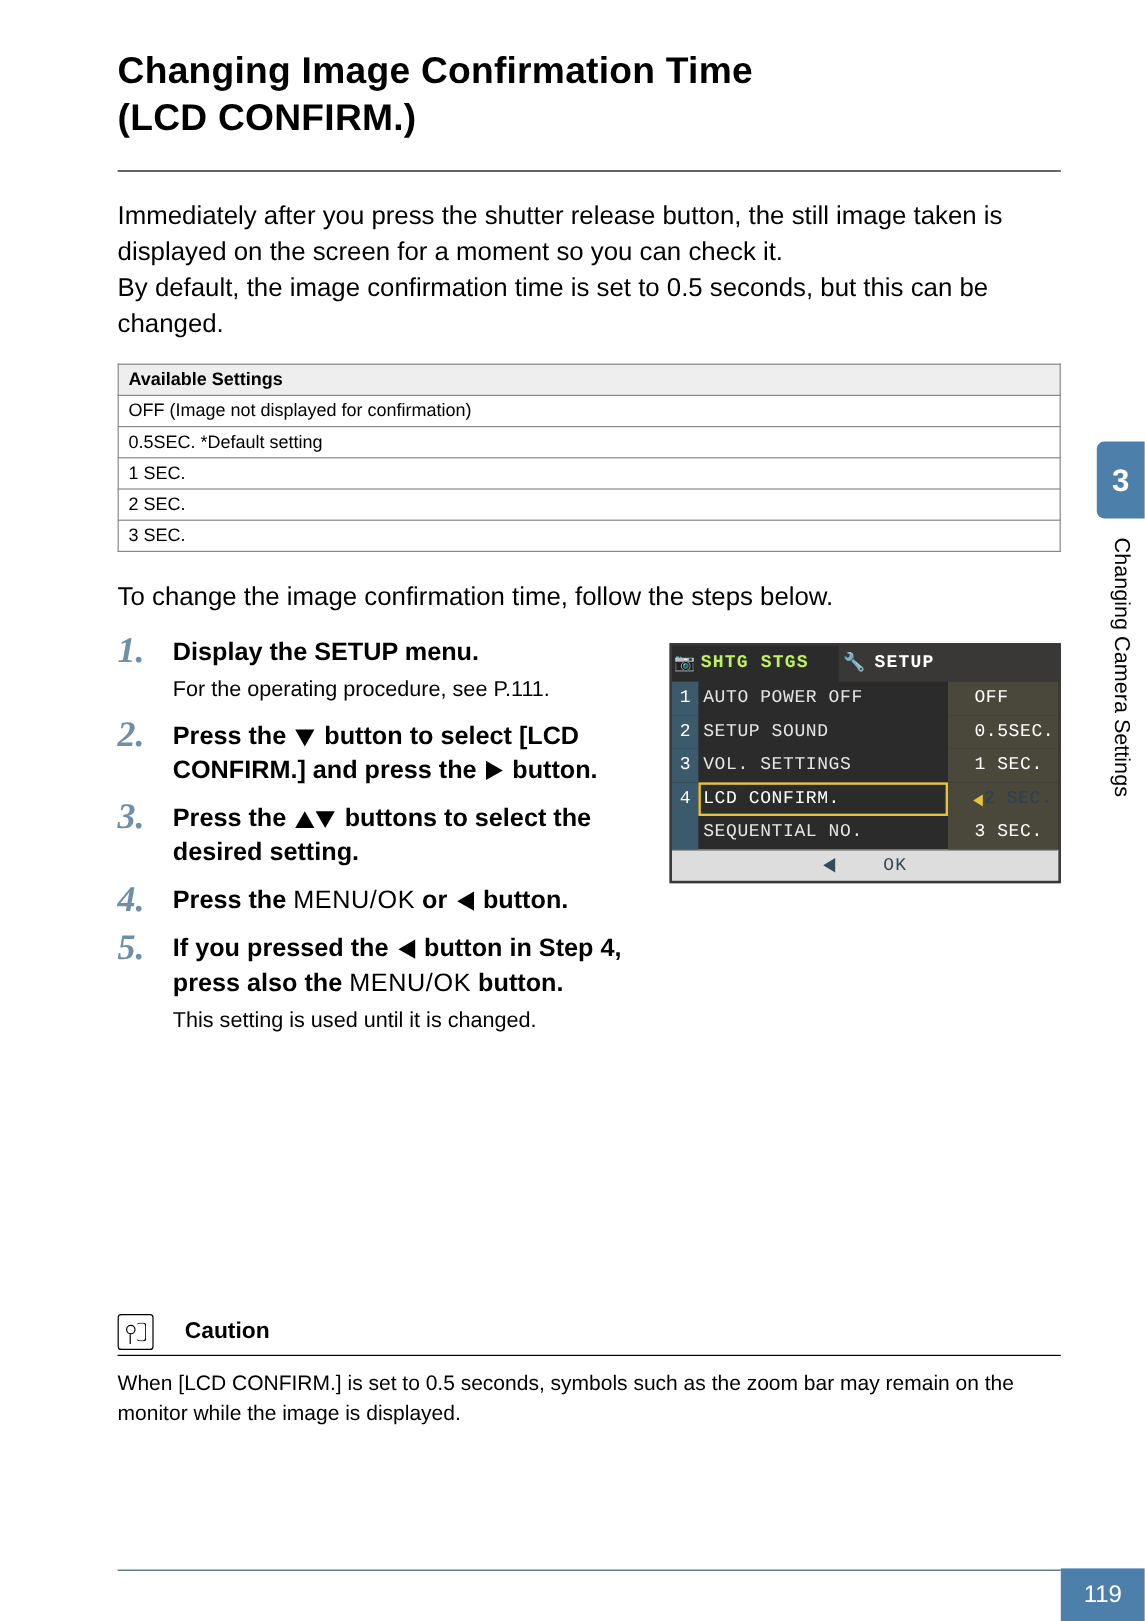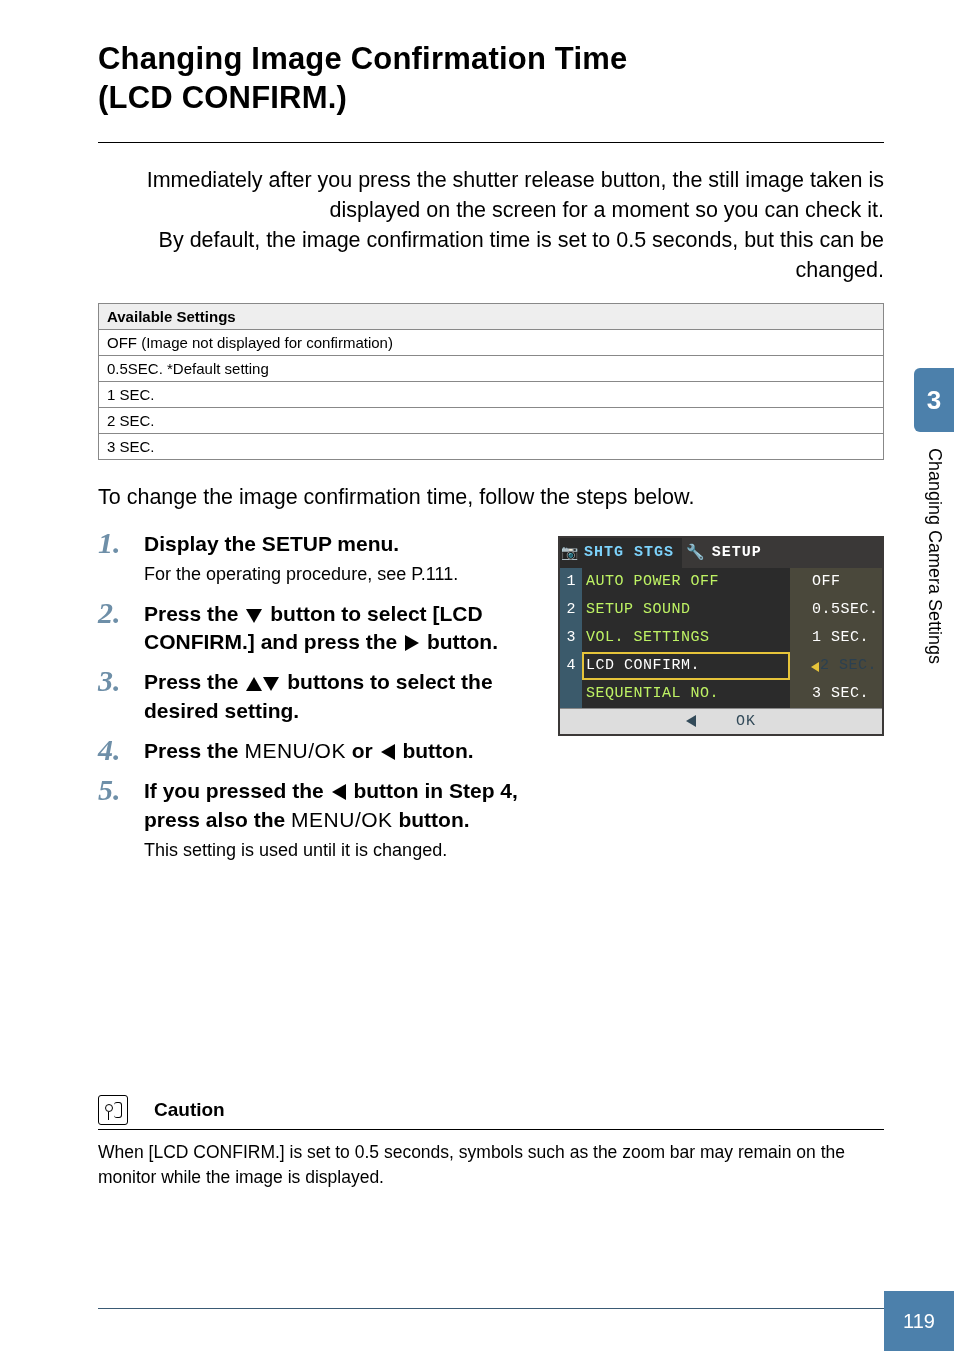--- a/index.html
+++ b/index.html
@@ -24,27 +24,27 @@
   .tri-left { border-top: 8px solid transparent; border-bottom: 8px solid transparent; border-right: 14px solid #000; }
   .menuok { font-family: Arial, sans-serif; font-weight: 400; letter-spacing: 0.5px; margin-top: 40px; }
   .steps-wrap { display: flex; gap: 16px; }
   .steps-left { flex: 1 1 auto; }
   .steps-right { flex: 0 0 326px; padding-top: 6px; }
 
   
   .lcd { width: 326px; background: #2b2b2b; border: 2px solid #3b3837; font-family: "Courier New", monospace; color: #cfcfcf; }
   .lcd-tabs { display: flex; height: 30px; align-items: center; font-size: 15px; letter-spacing: 1px; }
   .lcd-tab-cam { width: 22px; display:flex; align-items:center; justify-content:center; color:#5f7d6e; font-size:14px;}
-  .lcd-tab-shtg { flex: 0 0 auto; padding: 0 8px 0 2px; color: #7dd3fc; font-weight:700;}
+  .lcd-tab-shtg { flex: 0 0 auto; padding: 0 25px 0 2px; color: #bef264; font-weight:700;}
   .lcd-tab-setup { flex: 1 1 auto; background: #3a3837; color: #fff; display: flex; align-items: center; padding: 0 4px; height: 100%; font-weight:700; }
   .lcd-tab-setup .tool { margin-right: 6px; }
   .lcd-rows { }
   .lcd-row { display: flex; height: 28px; align-items: center; }
   .lcd-num { width: 22px; background: #3b5a6b; color: #fff; display: flex; align-items: center; justify-content: center; font-size: 15px; height: 100%; }
-  .lcd-key { flex: 1 1 auto; padding-left: 4px; font-size: 15px; height: 100%; display: flex; align-items: center; color: #bef264; letter-spacing:0.5px;}
+  .lcd-key { flex: 1 1 auto; padding-left: 4px; font-size: 15px; height: 100%; display: flex; align-items: center; color: #e5e5e5; letter-spacing:0.5px;}
   .lcd-val { flex: 0 0 92px; background: #4a483b; color: #fff; font-size: 15px; height: 100%; display: flex; align-items: center; padding-left: 22px; letter-spacing:0.5px;}
   .lcd-row.sel .lcd-key { border: 2px solid #e6c43a; color: #fff; padding-left: 2px; background:#2b2b2b;}
   .lcd-row.sel .lcd-val { background: #4a483b; }
   .lcd-val.sel { background: #e6c43a; color: #2b4050; }
   .lcd-footer { background: #ddd; color: #324a59; text-align: center; height: 26px; font-size: 15px; display: flex; align-items: center; justify-content: center; letter-spacing: 1px; border-top:1px solid #888;gap:36px;}
   .mini-left { display:inline-block; border-top:6px solid transparent; border-bottom:6px solid transparent; border-right:10px solid #324a59; margin-right:4px;}
   .mini-left-wt { display:inline-block; border-top:5px solid transparent; border-bottom:5px solid transparent; border-right:8px solid #e6c43a; position:relative; left:-1px; top:1px;}
 
   
   .side-tab { position: absolute; right: 0; top: 368px; width: 40px; }
@@ -55,34 +55,34 @@
   .caution-wrap { margin-top: 220px; }
   .caution-head { display: flex; align-items: center; gap: 26px; border-bottom: 1.5px solid #000; padding-bottom: 4px; margin-bottom: 10px; }
   .caution-icon { width: 30px; height: 30px; border: 1.5px solid #000; border-radius: 3px; position: relative; }
   .caution-icon::before { content:""; position:absolute; left:6px; top:8px; width:6px; height:6px; border:1.5px solid #000; border-radius:50%; }
   .caution-icon::after { content:""; position:absolute; left:9px; top:16px; width:0; height:8px; border-left:1.5px solid #000; }
   .caution-icon .hand { position:absolute; right:5px; top:6px; width:8px; height:16px; border:1.5px solid #000; border-radius:3px; border-left:none;}
   .caution-title { font-size: 19px; font-weight: 700; }
   .caution-body { font-size: 17.5px; line-height: 1.4; }
 
   
-  .footer { position: absolute; right: 0; bottom: 0; width: 70px; height: 60px; background: #4c80ab; color: #fff; display: flex; align-items: center; justify-content: center; font-size: 20px; }
+  .footer { position: absolute; right: 0; bottom: 0; width: 70px; height: 44px; background: #4c80ab; color: #fff; display: flex; align-items: center; justify-content: center; font-size: 20px; }
   .footer-line { position: absolute; left: 98px; right: 70px; bottom: 42px; height: 0; border-top: 1px solid #3a5a74; }
 </style>
 </head>
 <body>
 
 <div class="page">
   <h1 class="title">
     <span>Changing Image Confirmation Time</span><br>
     <span>(LCD CONFIRM.)</span>
   </h1>
   <hr class="hr">
 
-  <p class="intro" style="white-space: pre-line; text-align: right;">Immediately after you press the shutter release button, the still image taken is displayed on the screen for a moment so you can check it.
+  <p class="intro" style="white-space: pre-line;">Immediately after you press the shutter release button, the still image taken is displayed on the screen for a moment so you can check it.
 By default, the image confirmation time is set to 0.5 seconds, but this can be changed.</p>
 
   <table class="settings">
     <thead>
       <tr>
           <th>Available Settings</th>
         </tr>
     </thead>
     <tbody>
       <tr>

